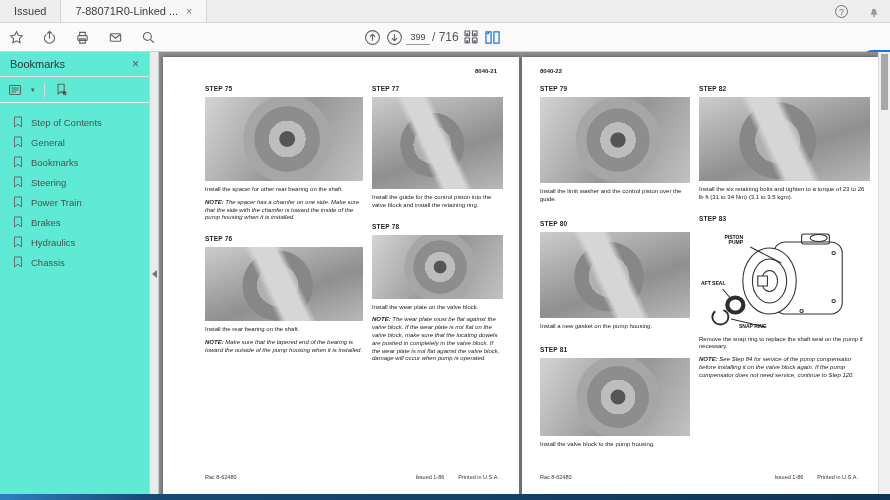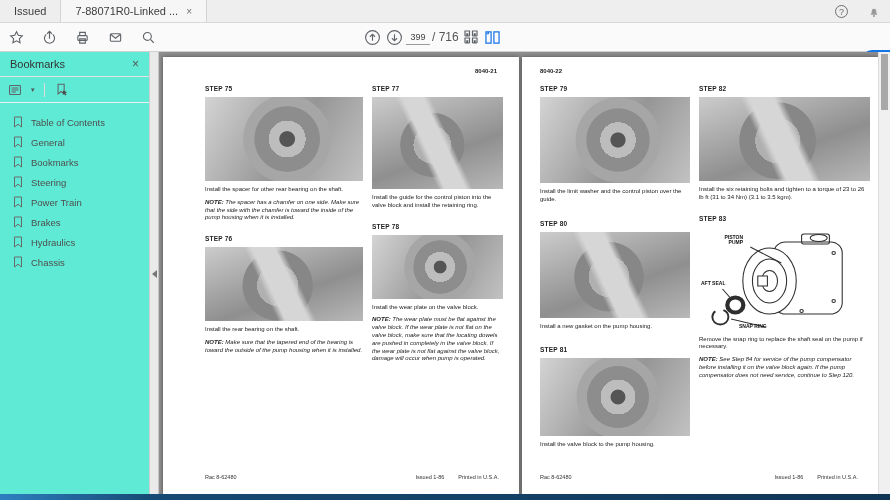--- a/index.html
+++ b/index.html
@@ -213,21 +213,21 @@
           <path d="M3.5 1.5h7v11l-3.5-2.8-3.5 2.8z" fill="none" stroke="#5f6368" stroke-width="1.2"></path>
           <path d="M9 8.5l5 2-2.2.8 1.3 2.2-1.3.8-1.3-2.2-1.5 1.8z" fill="#4a4a4a"></path>
         </svg>
     </span>
   </div>
   <div class="bm-list">
     <div class="bm-item">
       <svg width="10" height="12" viewBox="0 0 10 12" fill="none" stroke="#6a6a6a" stroke-width="1">
           <path d="M1.5 1h7v10L5 8.2 1.5 11z"></path>
         </svg>
-      <span>Table of Contents</span>
+      <span>Step of Contents</span>
     </div>
     <div class="bm-item">
       <svg width="10" height="12" viewBox="0 0 10 12" fill="none" stroke="#6a6a6a" stroke-width="1">
           <path d="M1.5 1h7v10L5 8.2 1.5 11z"></path>
         </svg>
       <span>General</span>
     </div>
     <div class="bm-item">
       <svg width="10" height="12" viewBox="0 0 10 12" fill="none" stroke="#6a6a6a" stroke-width="1">
           <path d="M1.5 1h7v10L5 8.2 1.5 11z"></path>

